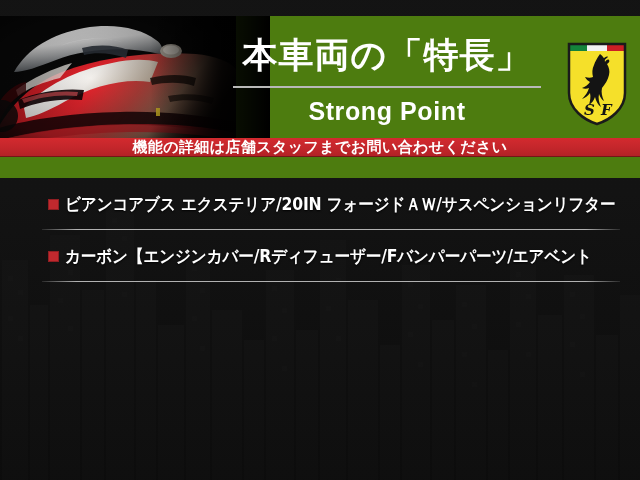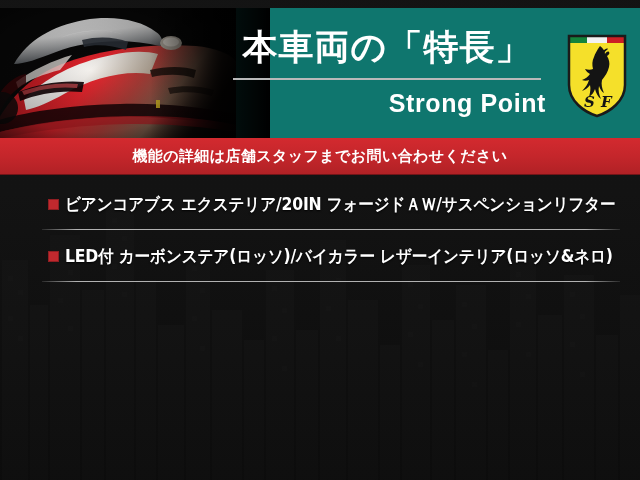--- a/index.html
+++ b/index.html
@@ -42,24 +42,24 @@
     background: linear-gradient(180deg,
       rgba(20,20,20,0.97) 0%,
       rgba(20,20,20,0.88) 40%,
       rgba(16,16,16,0.80) 70%,
       rgba(12,12,12,0.85) 100%);
   }
 
   
   .header {
     position: absolute;
-    left: 0; top: 8px;
+    left: 0; top: 16px;
     width: 640px;
     height: 162px;
-    background: #0f766e;
+    background: #4d7c0f;
     overflow: hidden;
   }
   .car-photo {
     position: absolute;
     left: 0; top: 0;
     width: 236px;
     height: 138px;
     overflow: hidden;
   }
   .header-fade {
@@ -92,39 +92,38 @@
     background: #b9b9b9;
     margin: 8px auto 0 auto;
   }
   .title-sub {
     color: #ffffff;
     font-size: 25px;
     font-weight: bold;
     letter-spacing: 0.6px;
     margin-top: 9px;
     white-space: nowrap;
-    text-align: right;
   }
 
   
   .shield {
     position: absolute;
     right: 12px;
     top: 25px;
     width: 62px;
     height: 86px;
   }
 
   
   .red-banner {
     position: absolute;
     left: 0;
     top: 138px;
     width: 640px;
-    height: 37px;
+    height: 19px;
     background: linear-gradient(180deg, #d32a2f 0%, #c4262b 50%, #b02125 100%);
     display: flex;
     align-items: center;
     justify-content: center;
     box-shadow: inset 0 -1px 0 rgba(0,0,0,0.35);
   }
   .red-banner-text {
     color: #ffffff;
     font-size: 15px;
     font-weight: bold;
@@ -373,24 +372,24 @@
   </div>
 
   <div class="features">
 
     <div class="feature-row">
       <span class="bullet"></span>
       <span class="feature-text">ビアンコアブス エクステリア/20IN フォージドＡＷ/サスペンションリフター</span>
       <span class="divider"></span>
     </div>
 
-
-
     <div class="feature-row">
       <span class="bullet"></span>
-      <span class="feature-text">LED付 カーボンステア(ロッソ)/バイカラー レザーインテリア(ロッソ&amp;ネロ)</span>
+      <span class="feature-text">カーボン【エンジンカバー/Rディフューザー/Fバンパーパーツ/エアベント</span>
       <span class="divider"></span>
     </div>
 
 
+
+
   </div>
 
 </div>
 
 </body></html>

